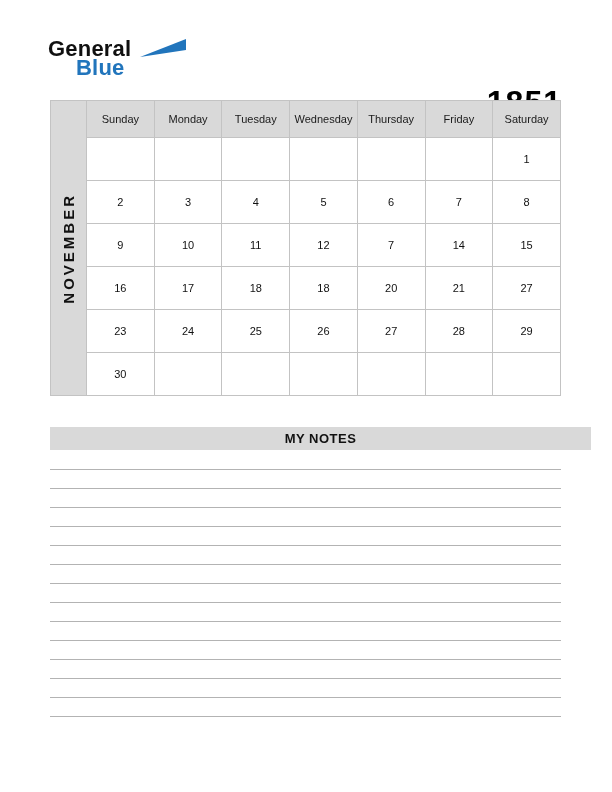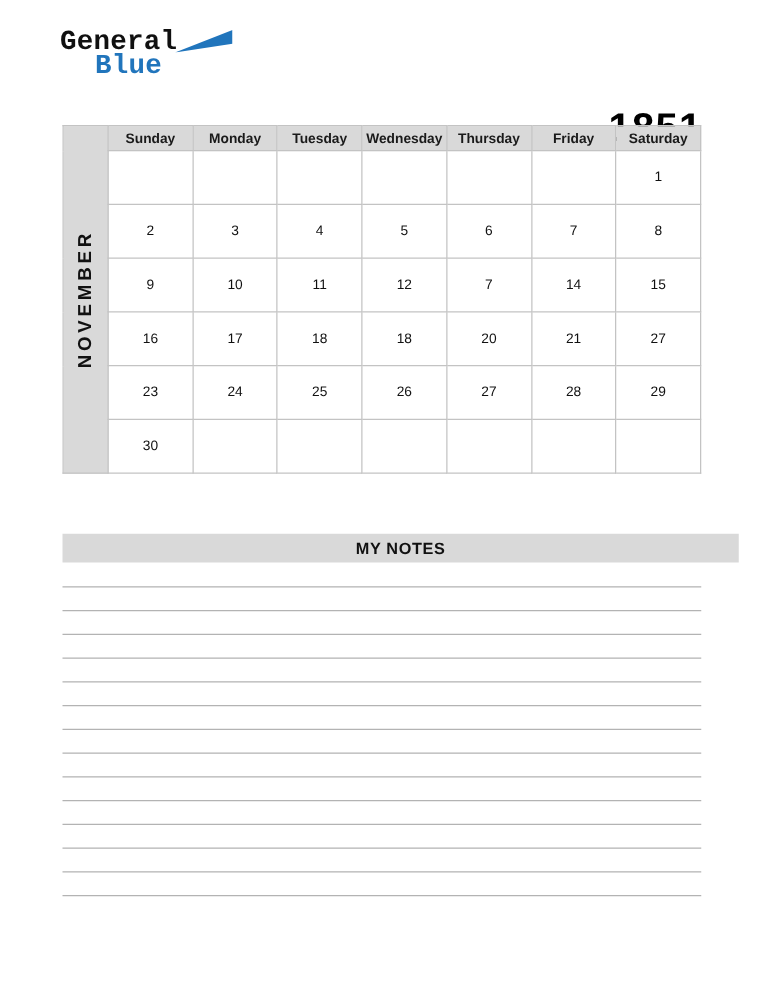--- a/index.html
+++ b/index.html
@@ -11,24 +11,23 @@
     width: 612px;
     height: 792px;
     background: #ffffff;
     overflow: hidden;
   }
 
   
   .logo {
     position: absolute;
     left: 48px;
-    top: 23px;
+    top: 38px;
     width: 160px;
     height: 48px;
-    font-family: Liberation Mono, monospace;
   }
   .logo-general {
     font-size: 22px;
     font-weight: bold;
     color: #101010;
     letter-spacing: 0.2px;
     line-height: 22px;
   }
   .logo-blue {
     font-size: 22px;
@@ -67,22 +66,22 @@
     table-layout: fixed;
   }
   .calendar td, .calendar th {
     border: 1px solid #c3c3c3;
     font-size: 11px;
     text-align: center;
     vertical-align: middle;
   }
   .calendar th {
     background: #d9d9d9;
-    height: 20px;
-    font-weight: bold;
+    height: 37px;
+    font-weight: normal;
     color: #1a1a1a;
   }
   .calendar td.day-cell {
     height: 43px;
     background: #ffffff;
     color: #111;
   }
   .month-cell {
     width: 36px;
     background: #d9d9d9;

